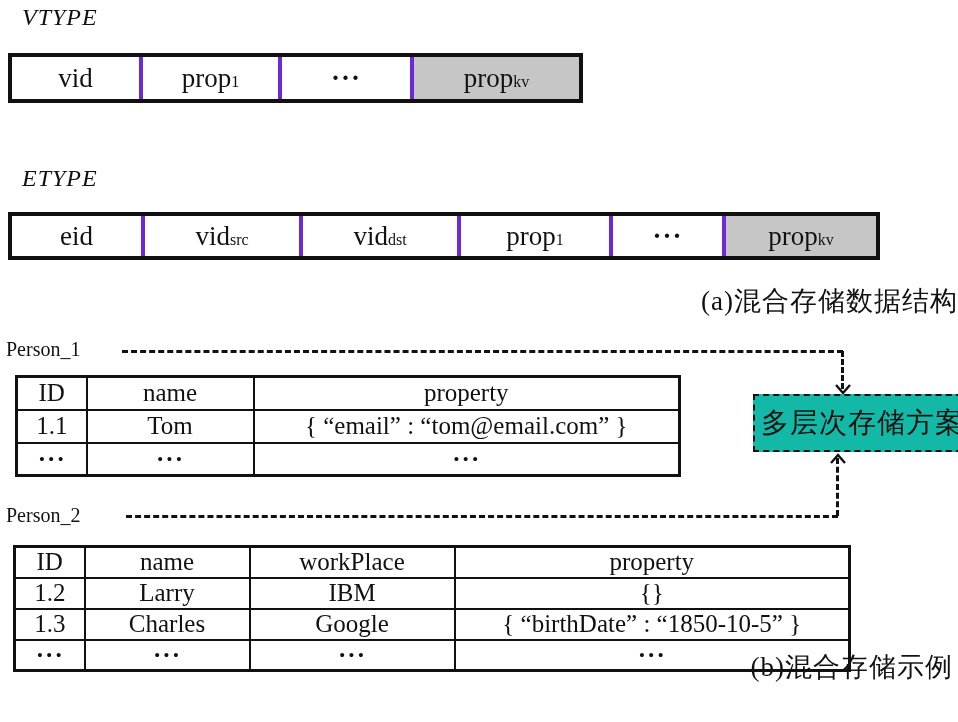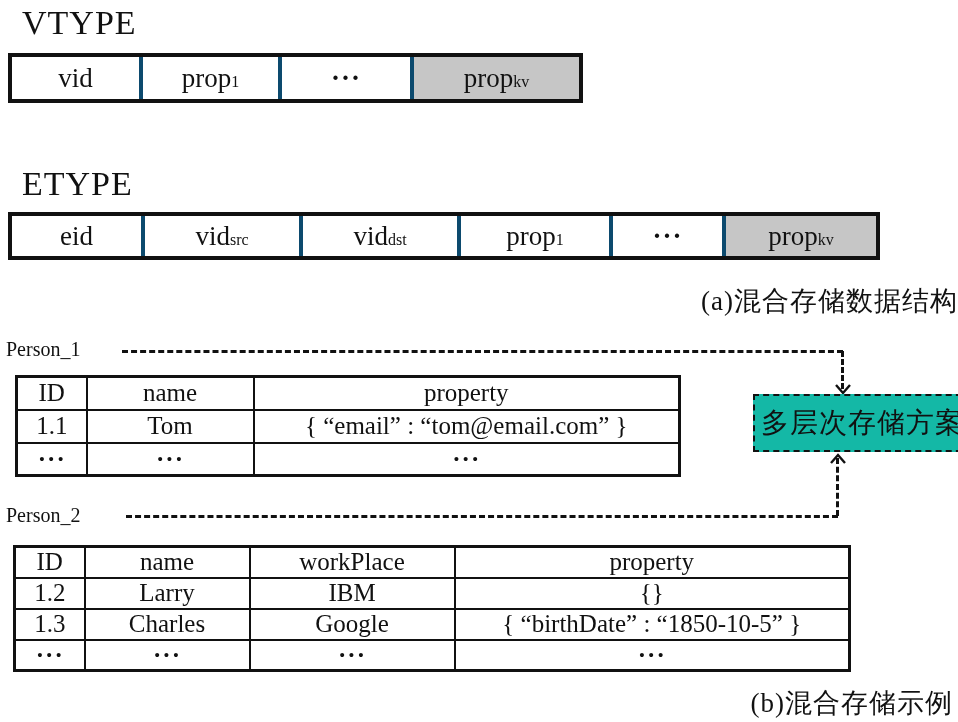--- a/index.html
+++ b/index.html
@@ -1,27 +1,27 @@
 <!DOCTYPE html>
 <html><head>
 <meta charset="utf-8">
 <style>
   html,body{margin:0;padding:0;background:#ffffff;}
   #canvas{
     position:relative;width:958px;height:722px;background:#ffffff;
     font-family:"Liberation Serif","DejaVu Serif",serif;color:#111;overflow:hidden;
   }
   .abs{position:absolute;}
-  .sect-title{font-size:34px;font-weight:400;letter-spacing:1px;}
+  .sect-title{font-size:24px;font-weight:400;letter-spacing:1px;font-style:italic;}
 
   
   .bar{display:flex;border:4px solid #111;background:#fff;box-sizing:border-box;}
   .bar .cell{
     display:flex;align-items:center;justify-content:center;
-    font-size:27px;border-right:4px solid #0c4a6e;box-sizing:border-box;
+    font-size:27px;border-right:4px solid #6d28d9;box-sizing:border-box;
     background:#fff;white-space:nowrap;
   }
   .bar .cell:last-child{border-right:none;}
   .bar .cell.kv{background:#c6c6c6;}
   .bar .cell sub{font-size:16px;line-height:1;transform:translateY(4px);}
 
   
   .legend-row{display:flex;align-items:center;margin-bottom:9px;}
   .swatch{width:34px;height:19px;border:5px solid #111;margin-right:14px;flex:0 0 auto;}
   .swatch.kv{background:#c6c6c6;}
@@ -182,15 +182,15 @@
     </tr>
     <tr style="height:30px;">
       <td class="dots">···</td>
       <td class="dots">···</td>
       <td class="dots">···</td>
       <td class="dots">···</td>
     </tr>
   </tbody>
     </table>
 
-  <div class="abs caption" style="left:75px;top:685px;width:878px;">(b)混合存储示例</div>
+  <div class="abs caption" style="left:75px;top:649px;width:878px;">(b)混合存储示例</div>
 
 </div>
 
 </body></html>

